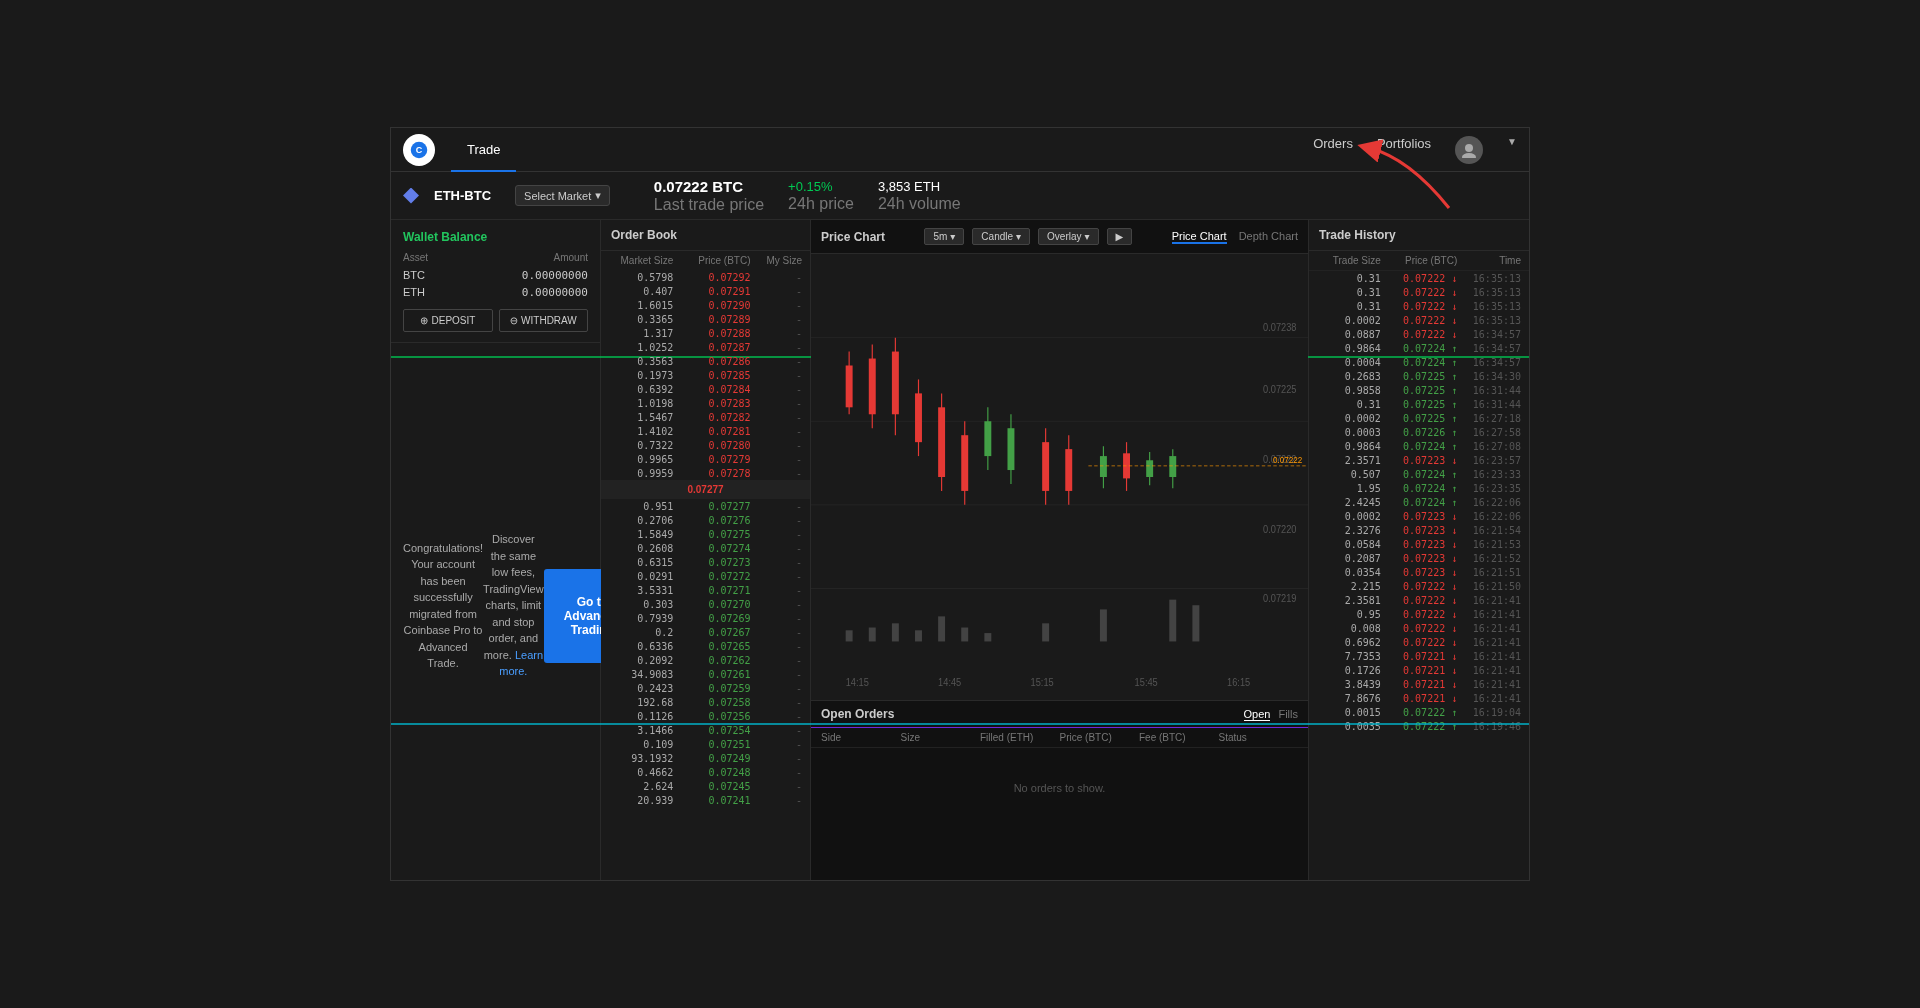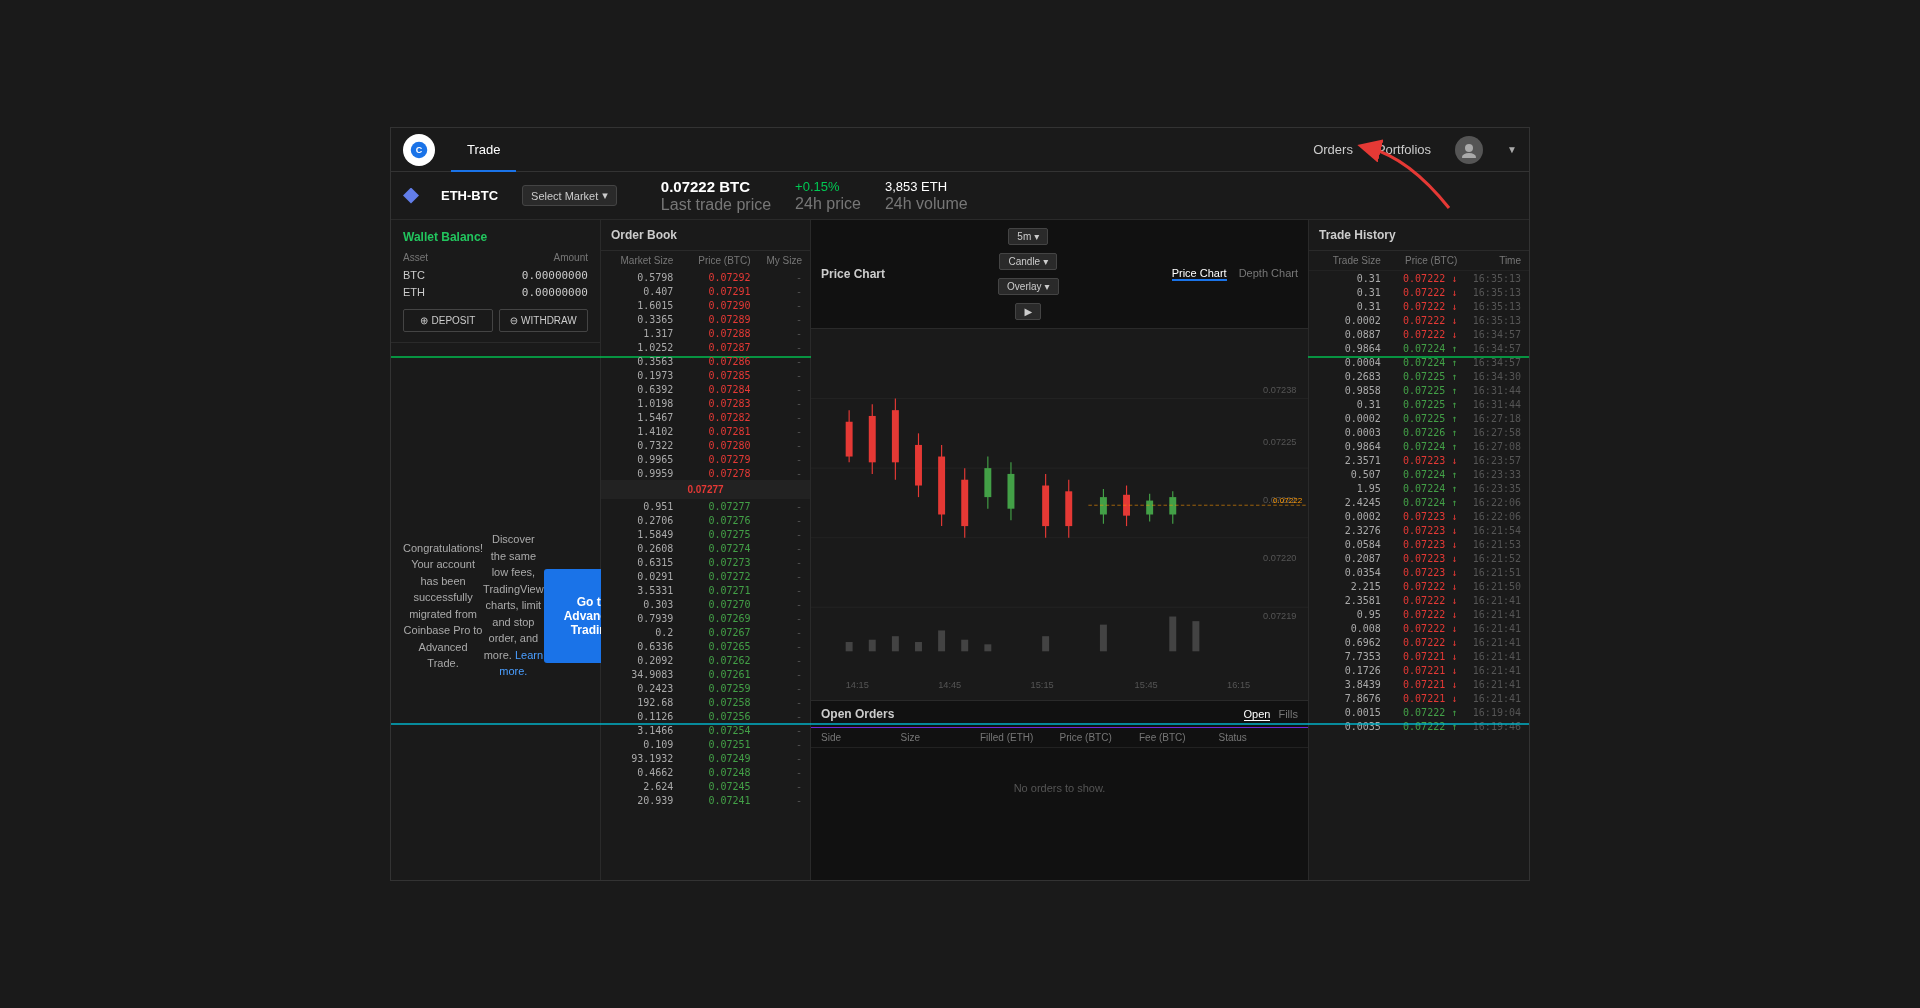--- a/index.html
+++ b/index.html
@@ -55,21 +55,21 @@
       color: #fff;
     }
     .nav-tab.active::after {
       content: '';
       position: absolute;
       bottom: 0; left: 0; right: 0;
       height: 2px;
       background: #1a73e8;
     }
     .nav-right {
-      display: flex; align-items: center; gap: 24px;
+      display: flex; align-items: flex-start; gap: 24px;
     }
     .nav-right-item {
       color: #ccc; font-size: 13px; cursor: pointer;
     }
     .avatar {
       width: 28px; height: 28px;
       background: #555;
       border-radius: 50%;
       display: flex; align-items: center; justify-content: center;
     }
@@ -78,21 +78,21 @@
     .market-bar {
       display: flex;
       align-items: center;
       background: #1a1a1a;
       height: 48px;
       border-bottom: 1px solid #2a2a2a;
       padding: 0 12px;
       gap: 24px;
     }
     .market-symbol {
-      display: flex; align-items: center; gap: 22px;
+      display: flex; align-items: center; gap: 15px;
       font-weight: 600; font-size: 13px; color: #fff;
     }
     .eth-icon {
       width: 16px; height: 16px;
       background: #627eea;
       clip-path: polygon(50% 0%, 100% 50%, 50% 100%, 0% 50%);
       flex-shrink: 0;
     }
     .select-market-btn {
       background: #2a2a2a;
@@ -224,21 +224,21 @@
       border-bottom: 1px solid #2a2a2a;
       display: flex;
       align-items: center;
       justify-content: space-between;
     }
     .chart-title { font-size: 12px; font-weight: 600; color: #ccc; }
     .chart-tabs { display: flex; gap: 12px; }
     .chart-tab { font-size: 11px; color: #777; cursor: pointer; }
     .chart-tab.active { color: #fff; border-bottom: 2px solid #1a73e8; }
     .chart-controls {
-      display: flex; gap: 8px; align-items: center; flex-direction: column;
+      display: flex; gap: 8px; align-items: center;
     }
     .chart-ctrl-btn {
       background: #2a2a2a;
       border: 1px solid #444;
       color: #ccc;
       padding: 2px 8px;
       font-size: 10px;
       border-radius: 2px;
       cursor: pointer;
       display: flex; align-items: center; gap: 3px;

